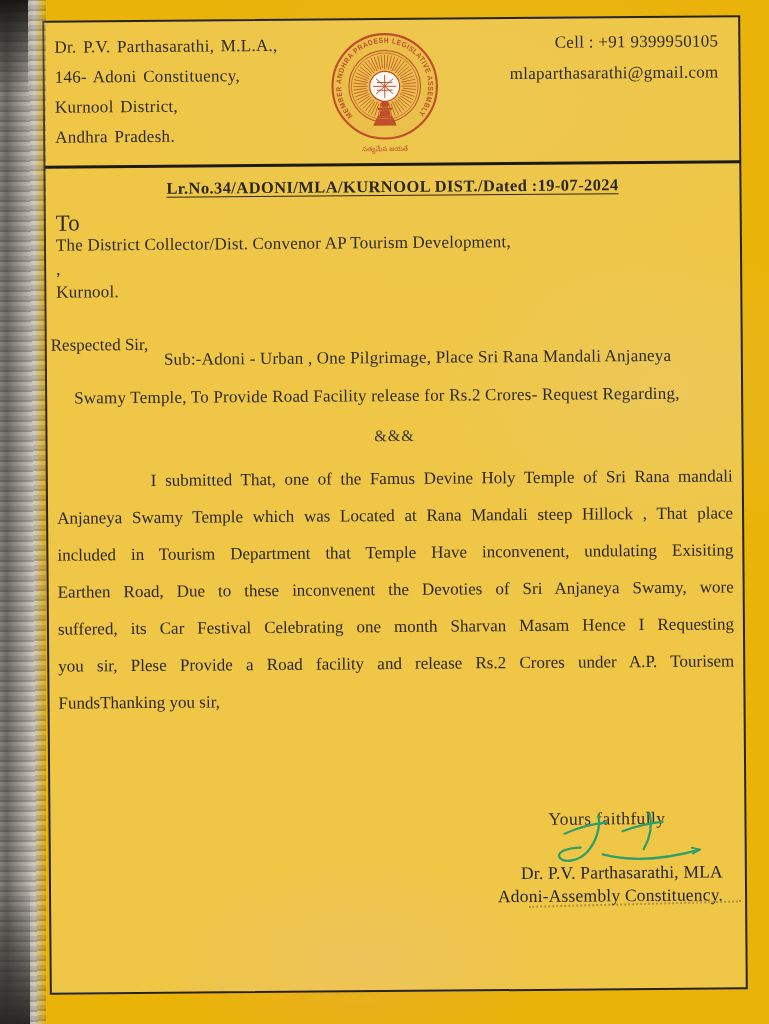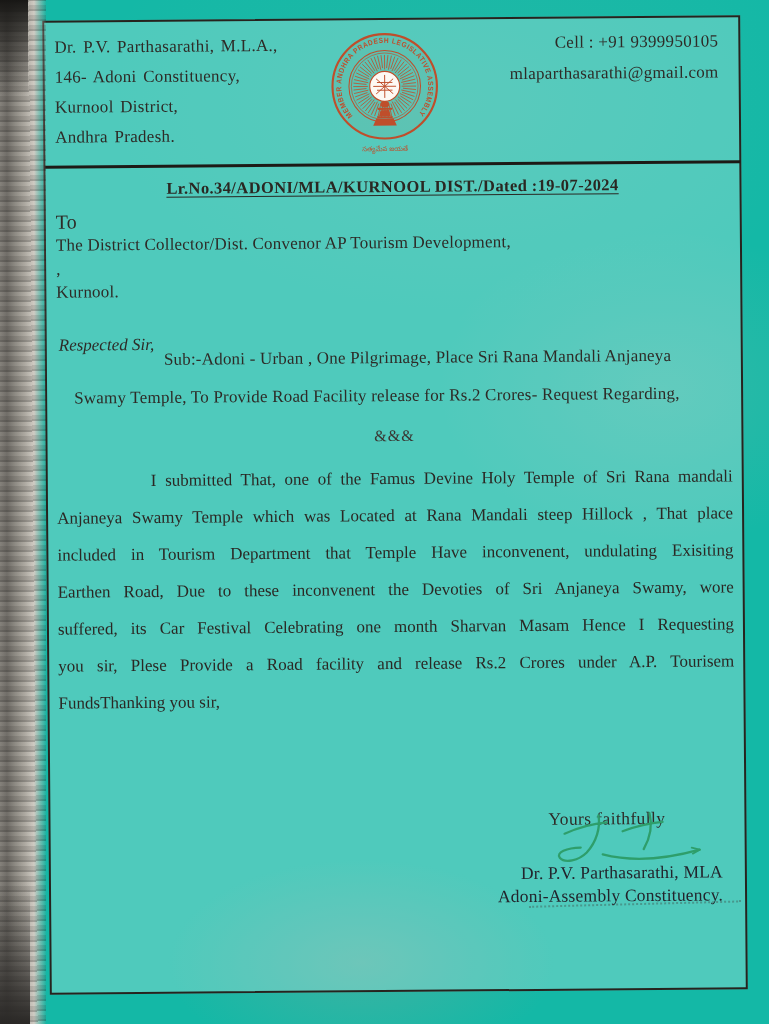--- a/index.html
+++ b/index.html
@@ -3,21 +3,21 @@
 <meta charset="utf-8">
 <style>
   html,body{margin:0;padding:0;}
   body{
     width:769px;height:1024px;overflow:hidden;
     background:#f7f4ee;
     font-family:"Liberation Serif","DejaVu Serif",serif;
     color:#2e2b27;
     position:relative;
   }
-  .page{position:absolute;inset:0;background:#14b8a6;padding-left:48px;}
+  .page{position:absolute;inset:0;background:#eab308;padding-left:48px;}
   .page::before{
     content:'';position:absolute;inset:0;pointer-events:none;
     background:
       radial-gradient(280px 150px at 47% 94%, rgba(222,158,148,0.20), transparent 70%),
       radial-gradient(320px 220px at 86% 38%, rgba(208,198,178,0.14), transparent 72%),
       radial-gradient(500px 300px at 60% 10%, rgba(200,190,170,0.08), transparent 75%);
   }
   
   .binding-strip{
     position:absolute;left:0;top:0;width:46px;height:100%;z-index:3;
@@ -44,23 +44,23 @@
   }
   .hdr-sender{position:absolute;left:10px;top:10px;font-size:17px;line-height:30px;letter-spacing:.3px;word-spacing:2px;}
   .hdr-contact{position:absolute;right:20px;top:8px;text-align:right;font-size:17px;line-height:31px;letter-spacing:.3px;}
   .emblem{position:absolute;left:282px;top:11px;width:116px;height:126px;}
   .divider{position:absolute;left:-1px;top:143px;width:696px;height:3px;background:#1d1a16;}
   .ref-line{
     position:absolute;left:0;top:157px;width:100%;text-align:center;
     font-size:16.5px;font-weight:bold;letter-spacing:.4px;
     text-decoration:underline;text-underline-offset:3px;color:#2a2722;
   }
-  .to-label{position:absolute;left:10px;top:188px;font-size:20px;}
+  .to-label{position:absolute;left:10px;top:188px;font-size:23px;}
   .recipient{position:absolute;left:10px;top:211px;font-size:17px;line-height:23.5px;letter-spacing:.2px;}
-  .greeting{position:absolute;left:12px;top:313px;font-size:17px;font-style:italic;}
+  .greeting{position:absolute;left:4px;top:313px;font-size:17px;}
   .subject-1{position:absolute;left:117px;top:328px;font-size:17px;letter-spacing:.2px;}
   .subject-2{position:absolute;left:27px;top:366px;font-size:17px;letter-spacing:.2px;}
   .amp-sep{position:absolute;left:0;top:407px;width:100%;text-align:center;font-size:16px;letter-spacing:1px;color:#3a3733;}
   .body-lines{position:absolute;left:9px;right:9px;top:440px;font-size:17px;line-height:37px;color:#2b2824;}
   .body-lines .bline{text-align:justify;text-align-last:justify;}
   .body-lines .bline.first{padding-left:94px;}
   .body-lines .bline.last{text-align-last:left;}
   .closing{position:absolute;left:498px;top:790px;font-size:17.5px;letter-spacing:.4px;}
   .signature-ink{position:absolute;left:496px;top:789px;width:170px;height:62px;}
   .signatory{position:absolute;right:22px;top:843px;text-align:right;font-size:17.5px;line-height:22.5px;color:#23242c;letter-spacing:.2px;}

